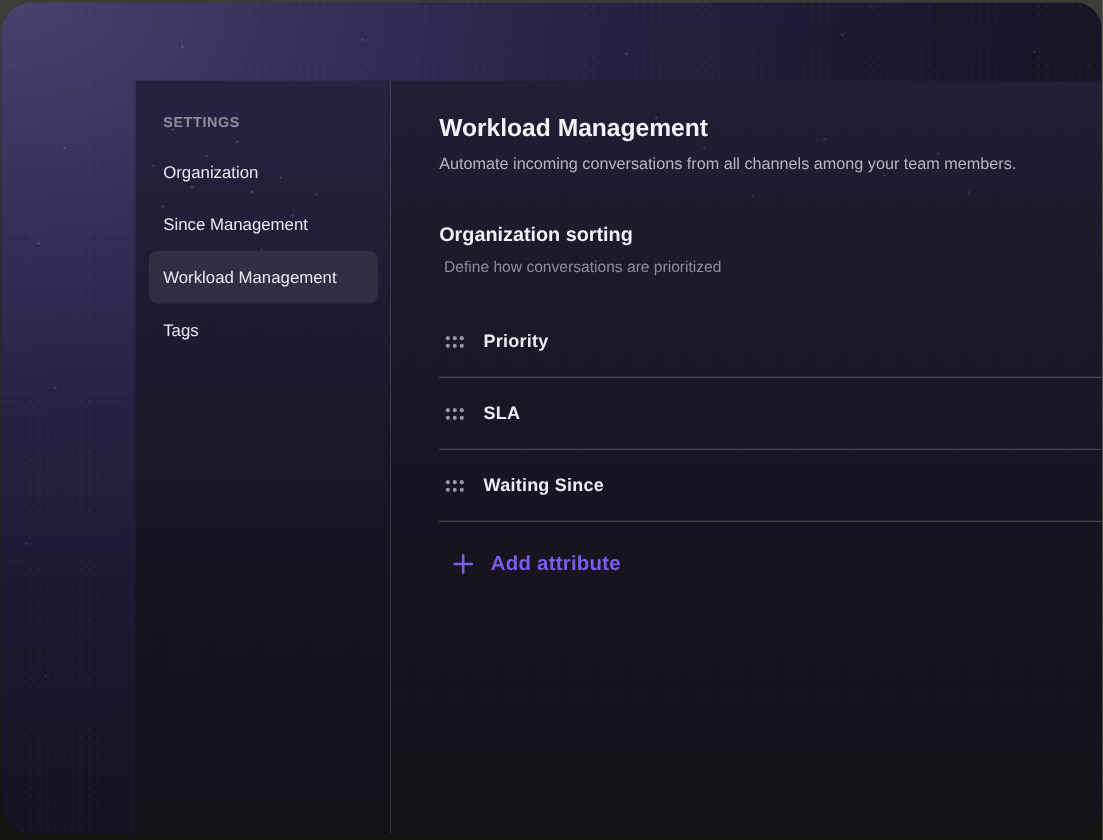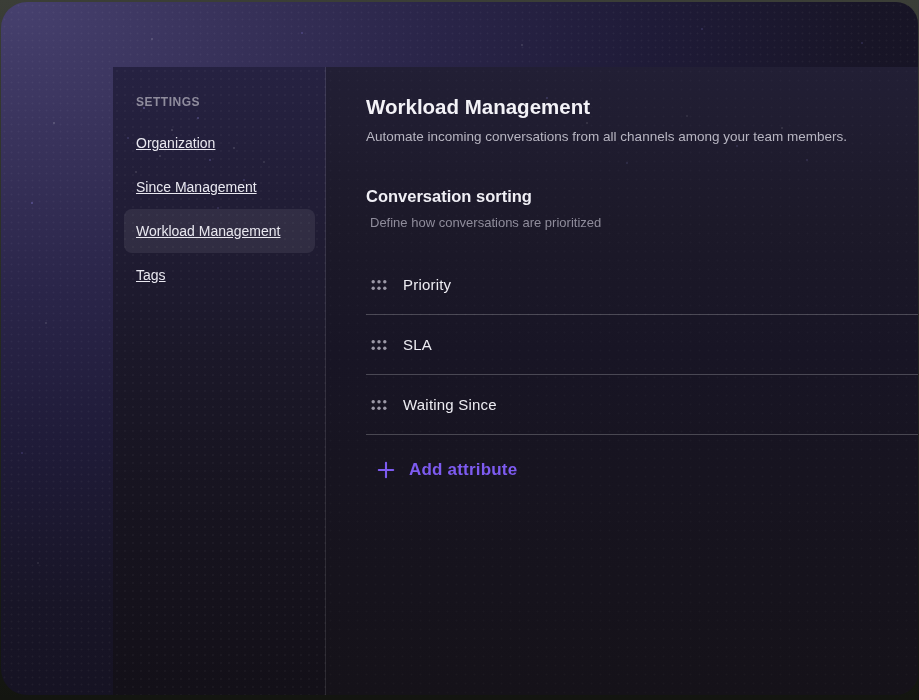--- a/index.html
+++ b/index.html
@@ -47,21 +47,21 @@
       14px 70px 0 rgba(170,160,255,.2),130px 112px 0 rgba(170,160,255,.22),
       150px 94px 0 rgba(255,255,255,.12),104px 140px 0 rgba(170,160,255,.18);}
   .sidebar-heading{
     margin-left:23px;height:18px;line-height:18px;
     font-size:12px;font-weight:700;letter-spacing:.5px;color:#8f8c9d;
   }
   .nav{margin-top:10px;}
   .nav-item{
     height:44px;margin:0 10px 0 11px;padding-left:12px;
     display:flex;align-items:center;border-radius:8px;
-    font-size:14px;color:#e9e8f0;cursor:pointer;white-space:nowrap;text-decoration:underline;
+    font-size:14px;color:#e9e8f0;cursor:pointer;white-space:nowrap;
   }
   .nav-item.selected{background:rgba(255,255,255,0.08);}
   .main{
     position:relative;flex:1;box-sizing:border-box;
     background-image:
       radial-gradient(rgba(255,255,255,0.022) 0.8px, transparent 1.1px),
       linear-gradient(180deg,#221f35 0%,#1c1929 25%,#181525 45%,#171420 65%,#151219 100%);
     background-size:9px 9px,100% 100%;
     padding:26px 0 0 40px;
   }
@@ -85,21 +85,21 @@
   .section-desc{
     margin:6px 0 0 4px;height:17px;line-height:17px;
     font-size:13px;color:#8f8c9b;
   }
   .attr-list{margin-top:24px;}
   .attr-row{
     height:59px;display:flex;align-items:center;padding-left:5px;
     border-bottom:1px solid rgba(255,255,255,0.22);cursor:grab;
   }
   .drag{width:16px;height:12px;margin-right:16px;display:flex;align-items:center;}
-  .attr-label{font-size:15px;font-weight:400;color:#edecf2;letter-spacing:.2px;}
+  .attr-label{font-size:15px;font-weight:700;color:#edecf2;letter-spacing:.2px;}
   .add-attr{
     margin-top:7px;height:56px;display:flex;align-items:center;
     background:none;border:none;padding:0 0 0 10px;cursor:pointer;
   }
   .plus{width:20px;height:20px;margin-right:13px;display:flex;align-items:center;}
   .add-label{font-size:17px;font-weight:700;color:#7d5bf0;letter-spacing:.2px;}
 </style>
 </head>
 <body>
 
@@ -118,21 +118,21 @@
         <div class="nav-item">Tags</div>
       </nav>
     </aside>
 
     <section class="main">
       <div class="stars stars-main"></div>
 
       <h1 class="page-title">Workload Management</h1>
       <p class="page-subtitle">Automate incoming conversations from all channels among your team members.</p>
 
-      <h2 class="section-title">Conversation sorting</h2>
+      <h2 class="section-title">Organization sorting</h2>
       <p class="section-desc">Define how conversations are prioritized</p>
 
       <div class="attr-list">
 
         <div class="attr-row">
           <span class="drag">
             <svg width="16" height="12" viewBox="0 0 16 12">
                 <g fill="#9b98a6">
               <circle cx="2.2" cy="2.8" r="1.7"></circle>
                   <circle cx="8" cy="2.8" r="1.7"></circle>

